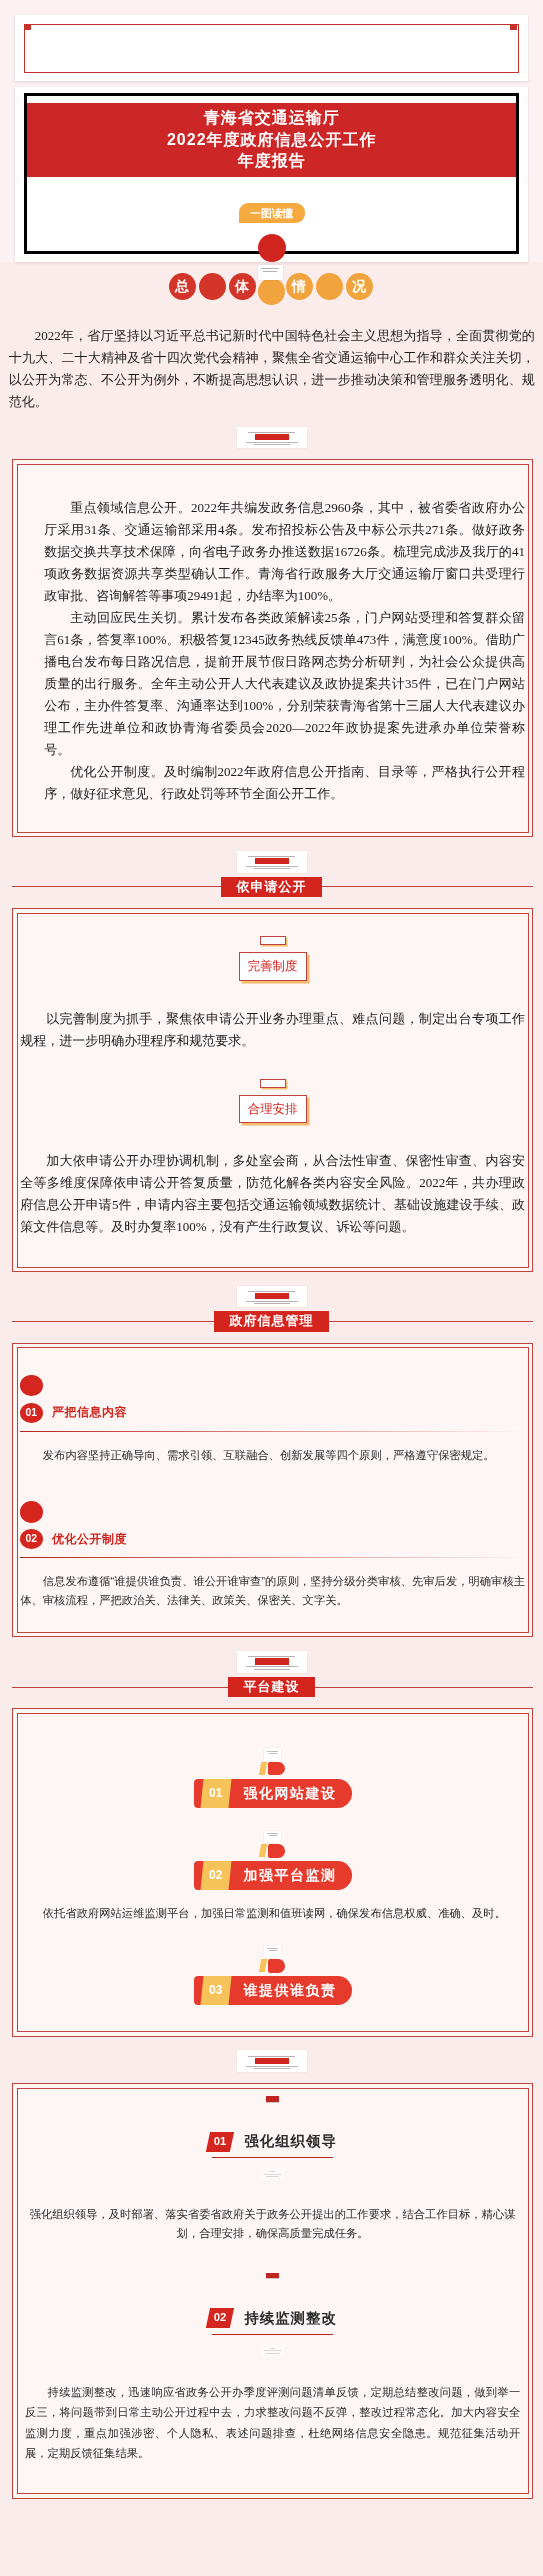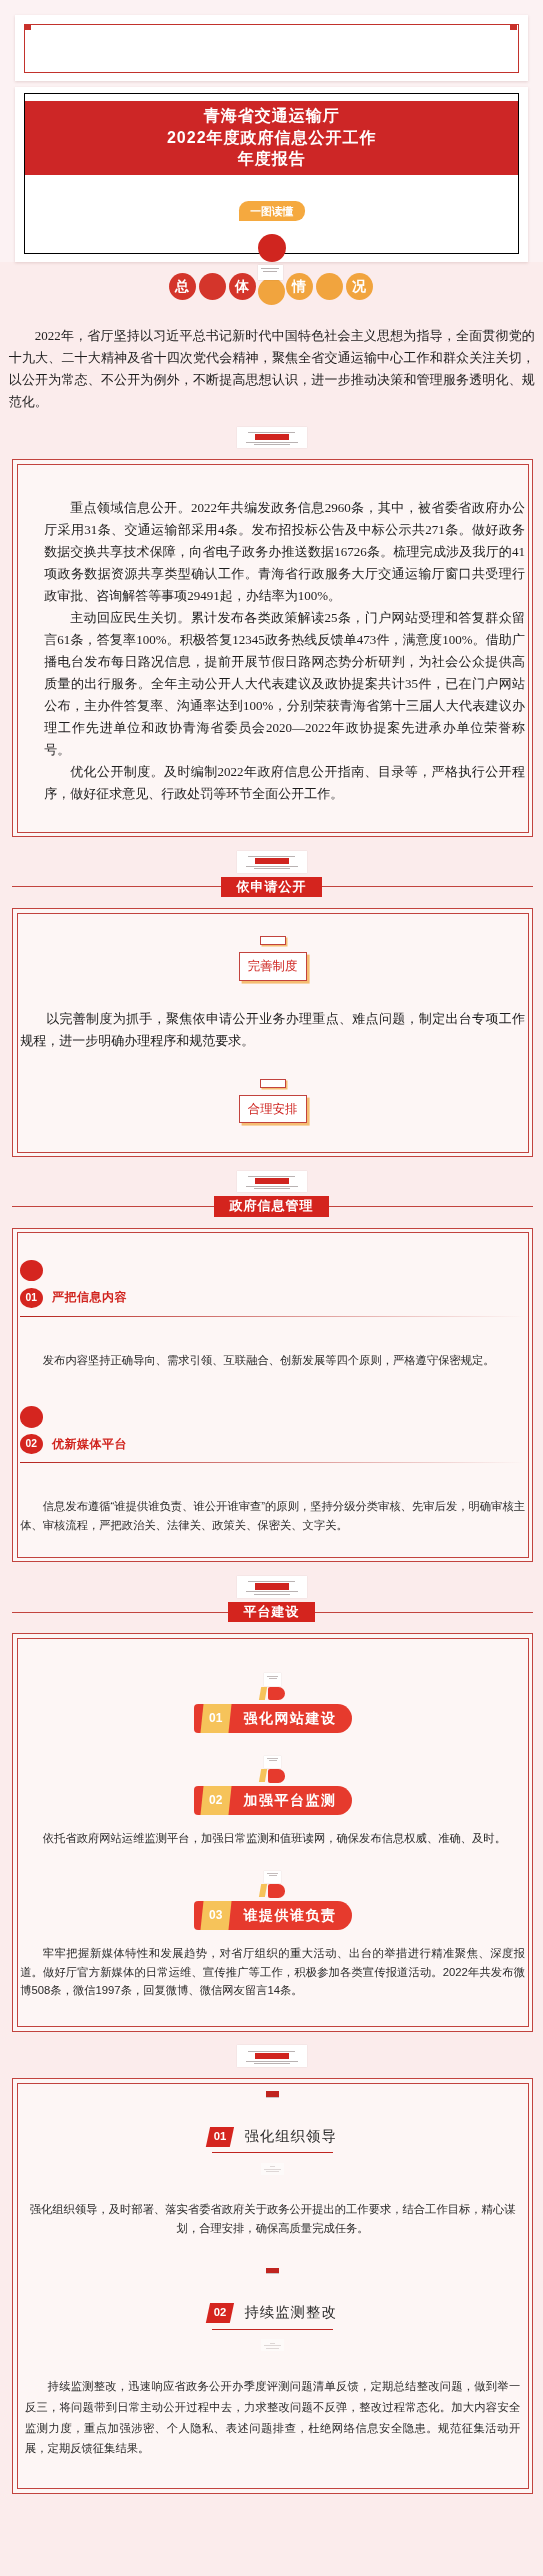--- a/index.html
+++ b/index.html
@@ -8,21 +8,21 @@
 
   
   .top-area{background:#fcf2f3;padding-top:15px;}
   .card{width:513px;margin:0 auto;background:#fff;box-shadow:0 0.5px 2.6px rgba(120,60,60,.18);}
   .card1{height:66px;position:relative;}
   .frame1{position:absolute;left:9.3px;right:8.8px;top:9.3px;height:47px;border:1px solid #c2322c;}
   .corner-sq{position:absolute;width:6.7px;height:5.7px;background:#c8302a;top:-1px;}
   .corner-sq.left{left:-1px;}
   .corner-sq.right{right:1.5px;}
   .card2{margin-top:5.7px;height:175px;position:relative;}
-  .frame2{position:absolute;left:9.3px;right:8.8px;top:6.2px;bottom:8.2px;border:1px solid #000000;}
+  .frame2{position:absolute;left:9.3px;right:8.8px;top:6.2px;bottom:8.2px;border:3px solid #000000;}
   .banner{margin-top:7.2px;background:#cd2626;padding:4.1px 0 5.2px;}
   .banner div{color:#fff;font-weight:bold;font-size:16px;line-height:21.6px;text-align:center;letter-spacing:1px;}
   .tag{margin:26px auto 0;width:66px;height:20px;line-height:20px;text-align:center;background:#f5a93f;
        color:#fff;font-size:10.8px;font-weight:bold;border-radius:9.3px 9.3px 9.3px 0;}
   .big-dot{position:absolute;left:50%;margin-left:-14px;top:147px;width:28px;height:28px;border-radius:50%;
        background:#d0251f;z-index:3;}
 
   
   .circles-row{position:relative;width:206px;margin:11.3px auto 0;height:44px;}
   .circ{position:absolute;top:0;width:27px;height:27px;border-radius:50%;color:#fff;font-weight:bold;
@@ -67,21 +67,21 @@
 
   
   .sec3 .box-inner{padding:31px 0 27px;}
   .deco-dot{width:23px;height:21.6px;border-radius:50%;background:#d5251f;margin:0 0 6.2px 6.7px;}
   .num-row{display:flex;align-items:center;margin-left:6.7px;}
   .num-dot{width:23px;height:20.6px;border-radius:50%;background:#d5251f;color:#fff;font-weight:bold;
         font-size:10.3px;line-height:20.6px;text-align:center;}
   .num-title{color:#d0241e;font-weight:bold;font-size:12px;margin-left:9.3px;letter-spacing:0.5px;}
   .grad-line{height:1px;margin:8.2px 7.2px 0;background:linear-gradient(to right,#b5231d,rgba(229,180,180,0));}
   .sans-p{font-size:11.3px;line-height:18.5px;color:#2a2a2a;text-align:justify;text-indent:2em;margin:0 7.2px;}
-  .sec3 .sans-p{margin-top:34px;}
+  .sec3 .sans-p{margin-top:14px;}
   .sec3 .item2{margin-top:36px;}
 
   
   .sec4 .box-inner{padding:39px 0 31px;}
   .flag-deco{width:46px;margin:0 auto;text-align:center;}
   .flag-label{width:17.5px;height:11.3px;background:#fff;box-shadow:0 0 1px rgba(0,0,0,.15);margin:0 auto;padding-top:1.5px;}
   .flag-label i{display:block;height:1px;background:#c4bcbc;margin:1px auto 0;}
   .mini-flag{display:flex;justify-content:center;margin-top:1px;}
   .mini-yellow{width:6.2px;height:13.4px;background:#f6c35a;transform:skewX(-10deg);}
   .mini-red{width:17.5px;height:13.4px;background:#e63a2d;border-radius:2.1px 6.7px 6.7px 2.1px;margin-left:1.5px;}
@@ -96,21 +96,21 @@
   .sec4 .item{margin-top:23px;}
   .sec4 .item:first-child{margin-top:0;}
 
   
   .sec5 .box-inner{padding:12.4px 0 34px;}
   .red-dash{width:13.4px;height:5.2px;background:#c0241f;margin:0 auto;border-bottom:1px solid #cbc4c4;}
   .s5-head{display:flex;justify-content:center;align-items:center;margin-top:29px;}
   .s5-badge{width:24px;height:19.6px;background:#d5251f;transform:skewX(-12deg);color:#fff;font-weight:bold;
         font-size:11.3px;line-height:19.6px;text-align:center;}
   .s5-badge span{display:block;transform:skewX(12deg);}
-  .s5-title{color:#2b2b2b;font-weight:normal;font-size:14.4px;margin-left:12px;letter-spacing:1px;}
+  .s5-title{color:#2b2b2b;font-weight:bold;font-size:14.4px;margin-left:12px;letter-spacing:1px;}
   .s5-underline{width:121px;height:1px;background:#c0241f;margin:6.2px auto 0;}
   .wm{width:23px;margin:9.3px auto 0;opacity:.45;background:#fff;padding:2.1px 0 2.6px;}
   .p-center{font-size:11.3px;line-height:19.6px;color:#2a2a2a;text-align:center;margin:25px 15.5px 0;}
   .sec5 .sans-p{margin:25px 12px 0;line-height:20.6px;}
   .sec5 .dash2{margin-top:29px;}
 </style>
 </head>
 <body>
 
 <div class="page">
@@ -178,20 +178,21 @@
       <span class="hline"></span>
       <div class="head-box">依申请公开</div>
     </div>
     <div class="content-box">
       <div class="box-inner">
         <div class="tab-box"></div>
         <div class="label-box">完善制度</div>
         <p class="serif-p">以完善制度为抓手，聚焦依申请公开业务办理重点、难点问题，制定出台专项工作规程，进一步明确办理程序和规范要求。</p>
         <div class="tab-box"></div>
         <div class="label-box">合理安排</div>
+        <p class="serif-p">加大依申请公开办理协调机制，多处室会商，从合法性审查、保密性审查、内容安全等多维度保障依申请公开答复质量，防范化解各类内容安全风险。2022年，共办理政府信息公开申请5件，申请内容主要包括交通运输领域数据统计、基础设施建设手续、政策文件信息等。及时办复率100%，没有产生行政复议、诉讼等问题。</p>
       </div>
     </div>
   </div>
 
   <div class="seal">
       <i style="width:47px"></i>
       <div class="seal-bar"></div>
       <i style="width:52px"></i>
       <i style="width:36px"></i>
     </div>
@@ -208,21 +209,21 @@
             <span class="num-dot">01</span>
             <span class="num-title">严把信息内容</span>
           </div>
           <div class="grad-line"></div>
           <p class="sans-p">发布内容坚持正确导向、需求引领、互联融合、创新发展等四个原则，严格遵守保密规定。</p>
         </div>
         <div class="item2">
           <div class="deco-dot"></div>
           <div class="num-row">
             <span class="num-dot">02</span>
-            <span class="num-title">优新媒体平台</span>
+            <span class="num-title">优化公开制度</span>
           </div>
           <div class="grad-line"></div>
           <p class="sans-p">信息发布遵循“谁提供谁负责、谁公开谁审查”的原则，坚持分级分类审核、先审后发，明确审核主体、审核流程，严把政治关、法律关、政策关、保密关、文字关。</p>
         </div>
       </div>
     </div>
   </div>
 
   <div class="seal">
       <i style="width:47px"></i>
@@ -284,21 +285,20 @@
             <div class="mini-flag">
                 <span class="mini-yellow"></span>
                 <span class="mini-red"></span>
               </div>
           </div>
           <div class="ribbon">
             <span class="ribbon-stripe"></span>
             <span class="ribbon-num">03</span>
             <span class="ribbon-title">谁提供谁负责</span>
           </div>
-          <p class="sans-p">牢牢把握新媒体特性和发展趋势，对省厅组织的重大活动、出台的举措进行精准聚焦、深度报道。做好厅官方新媒体的日常运维、宣传推广等工作，积极参加各类宣传报道活动。2022年共发布微博508条，微信1997条，回复微博、微信网友留言14条。</p>
         </div>
 
       </div>
     </div>
   </div>
 
   <div class="seal">
       <i style="width:47px"></i>
       <div class="seal-bar"></div>
       <i style="width:52px"></i>

